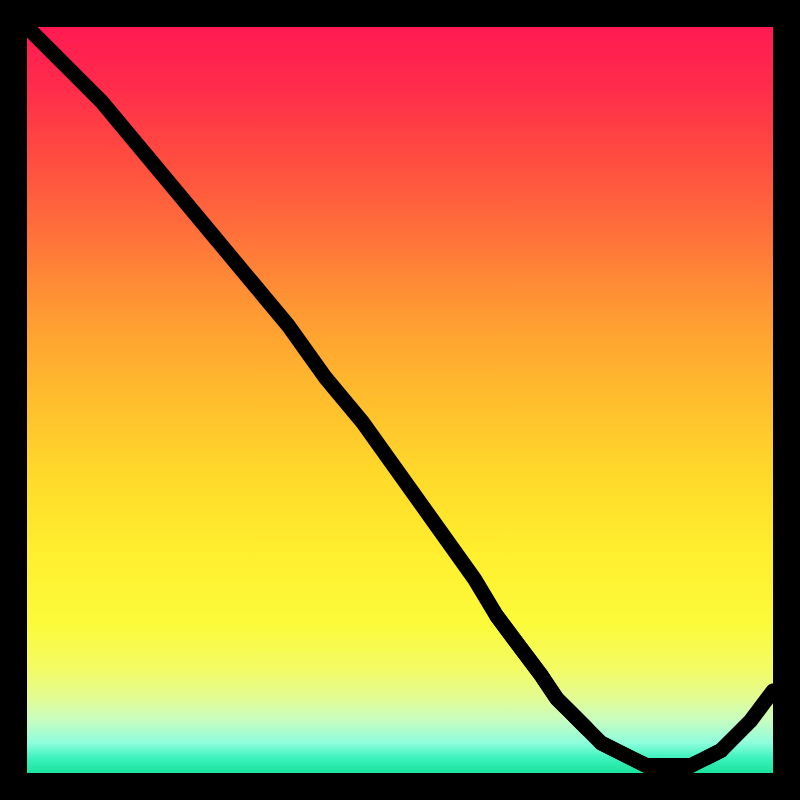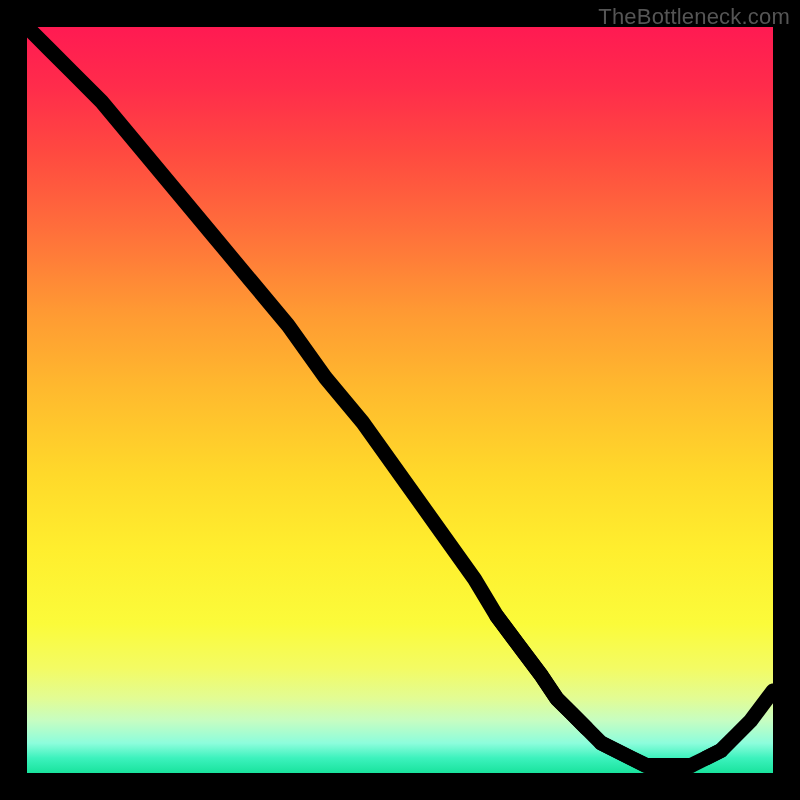--- a/index.html
+++ b/index.html
@@ -73,21 +73,20 @@
   }
   .segment {
     fill: none;
     stroke-linecap: round;
   }
 </style>
 </head>
 <body>
 
 <div class="outer">
-  <div class="watermark">TheBottleneck.com</div>
 
   <div class="plot-area">
     <div class="gradient"></div>
     <svg class="curve" viewBox="0 0 100 100" preserveAspectRatio="none">
       <path id="main-curve" d="M0.00 0.00 L3.00 3.00 L6.00 6.00 L10.00 10.00 L15.00 16.00 L20.00 22.00 L25.00 28.00 L30.00 34.00 L35.00 40.00 L40.00 47.00 L45.00 53.00 L50.00 60.00 L55.00 67.00 L60.00 74.00 L63.00 79.00 L66.00 83.00 L69.00 87.00 L71.00 90.00 L73.00 92.00 L75.00 94.00 L77.00 96.00 L79.00 97.00 L81.00 98.00 L83.00 99.00 L85.00 99.00 L87.00 99.00 L89.00 99.00 L91.00 98.00 L93.00 97.00 L95.00 95.00 L97.00 93.00 L100.00 89.00"></path>
       <g id="segments">
           <path d="M63.00 79.00 L66.00 83.00 L69.00 87.00 L71.00 90.00 L73.00 92.00 L75.00 94.00" class="segment" stroke="#e96a6a" stroke-width="0.80"></path>
           <path d="M77.00 96.00 L79.00 97.00 L81.00 98.00 L83.00 99.00 L85.00 99.00 L87.00 99.00 L89.00 99.00" class="segment" stroke="#e96a6a" stroke-width="0.80"></path>
           <path d="M91.00 98.00 L93.00 97.00" class="segment" stroke="#e96a6a" stroke-width="0.80"></path>
         </g>

